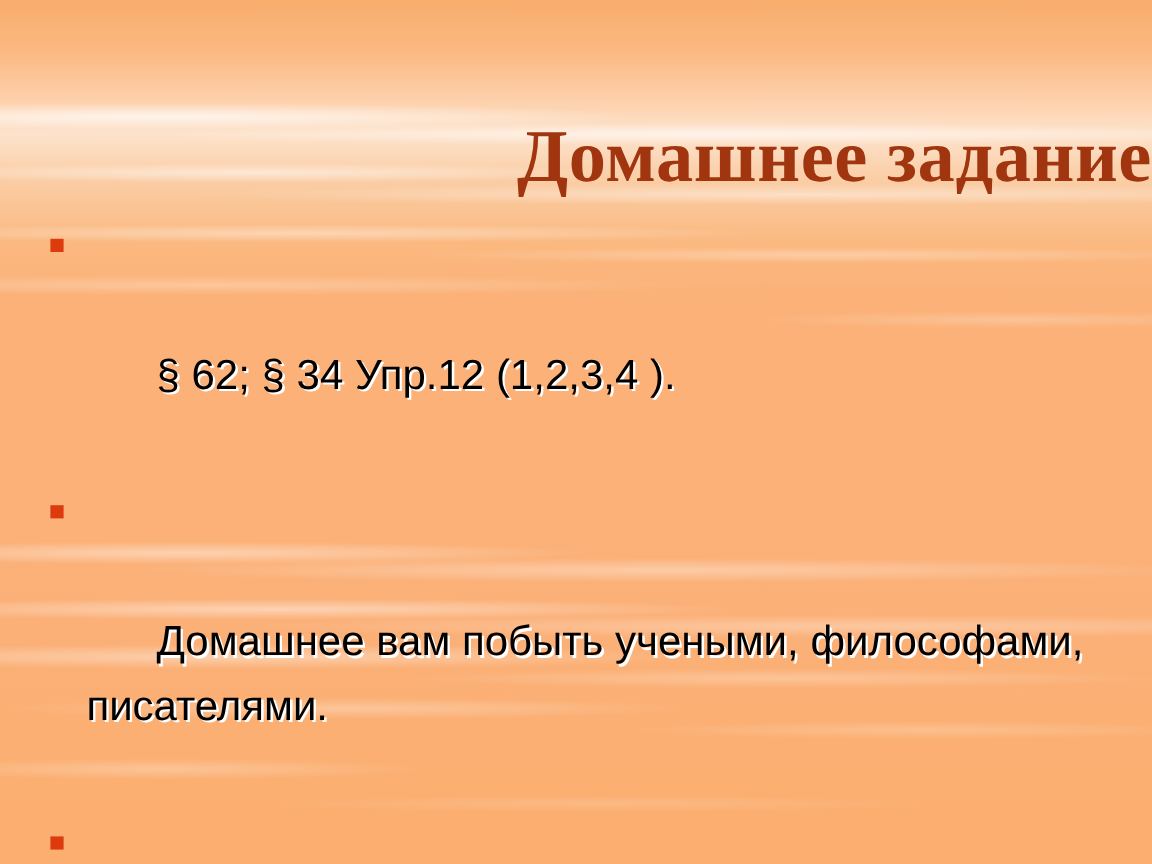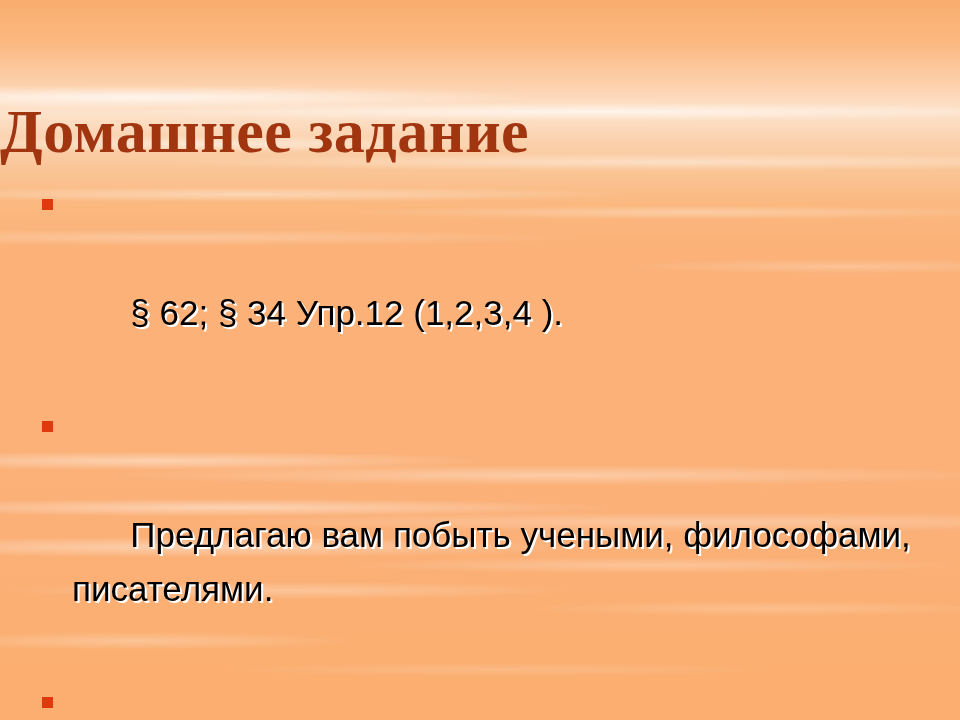--- a/index.html
+++ b/index.html
@@ -69,21 +69,21 @@
       radial-gradient(ellipse 360px 9px at 52% 93%, rgba(255,255,255,0.14), rgba(255,255,255,0) 80%);
     pointer-events: none;
   }
 
   
   .title {
     position: absolute;
     left: 0;
     top: 54px;
     width: 960px;
-    text-align: left;
+    text-align: right;
     font-family: "Liberation Serif", "DejaVu Serif", serif;
     font-weight: bold;
     font-size: 62px;
     line-height: 70px;
     letter-spacing: 0.5px;
     color: #a03510;
     white-space: nowrap;
   }
 
   
@@ -129,21 +129,21 @@
 
   <ul class="body-list">
 
     <li class="bullet-item">
       <span class="bullet-marker"></span>
       <span>§ 62; § 34 Упр.12 (1,2,3,4 ).</span>
     </li>
 
     <li class="bullet-item">
       <span class="bullet-marker"></span>
-      <span>Предлагаю вам побыть учеными, философами, писателями.</span>
+      <span>Домашнее вам побыть учеными, философами, писателями.</span>
     </li>
 
     <li class="bullet-item">
       <span class="bullet-marker"></span>
       
     </li>
 
   </ul>
 </div>
 

